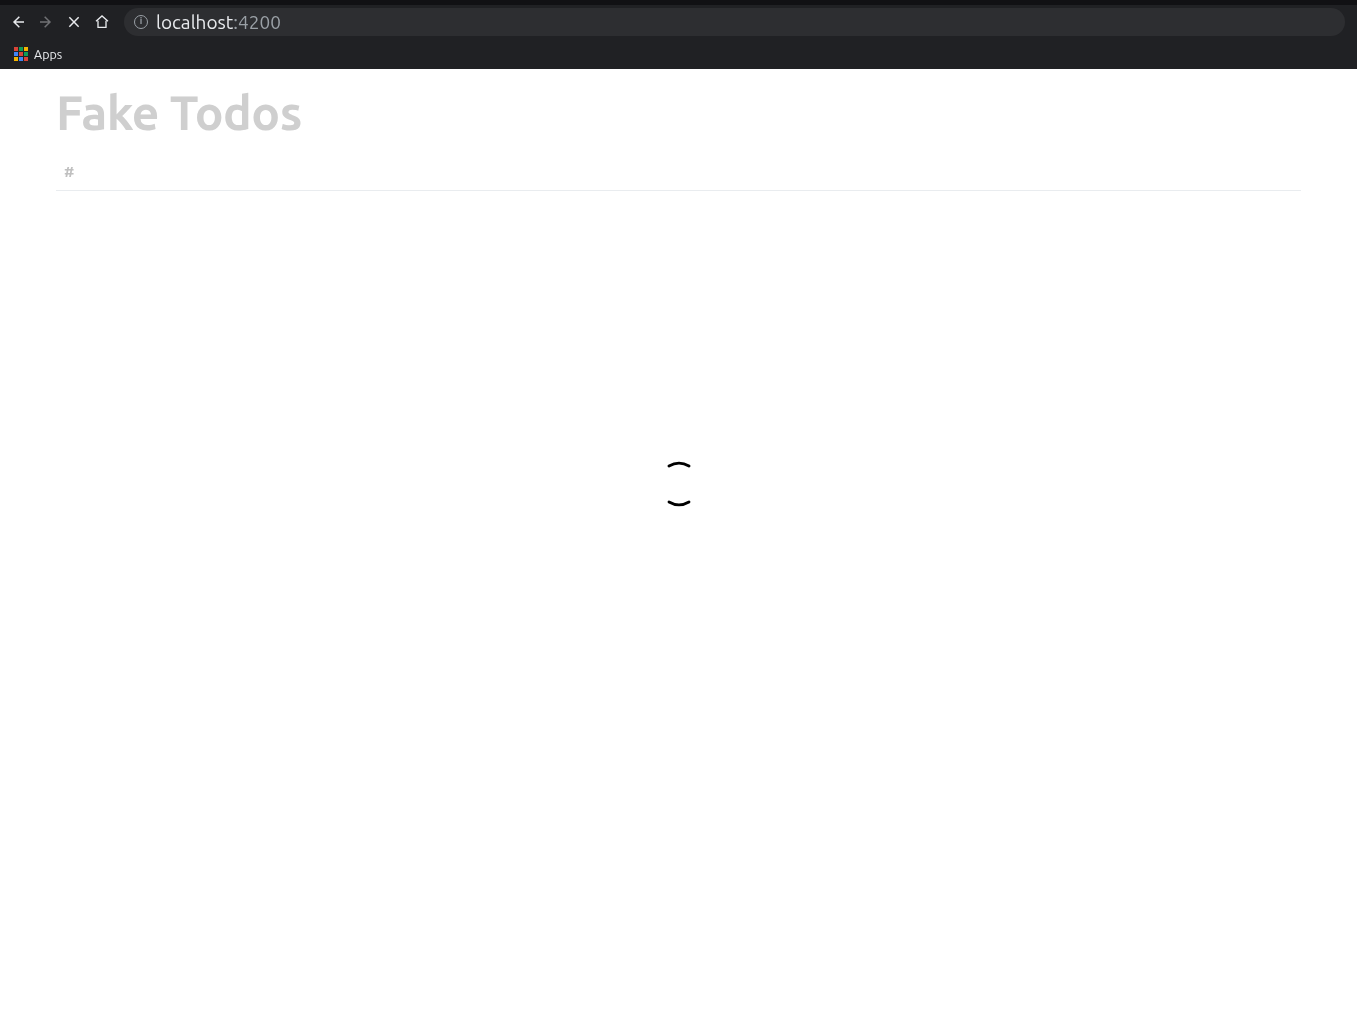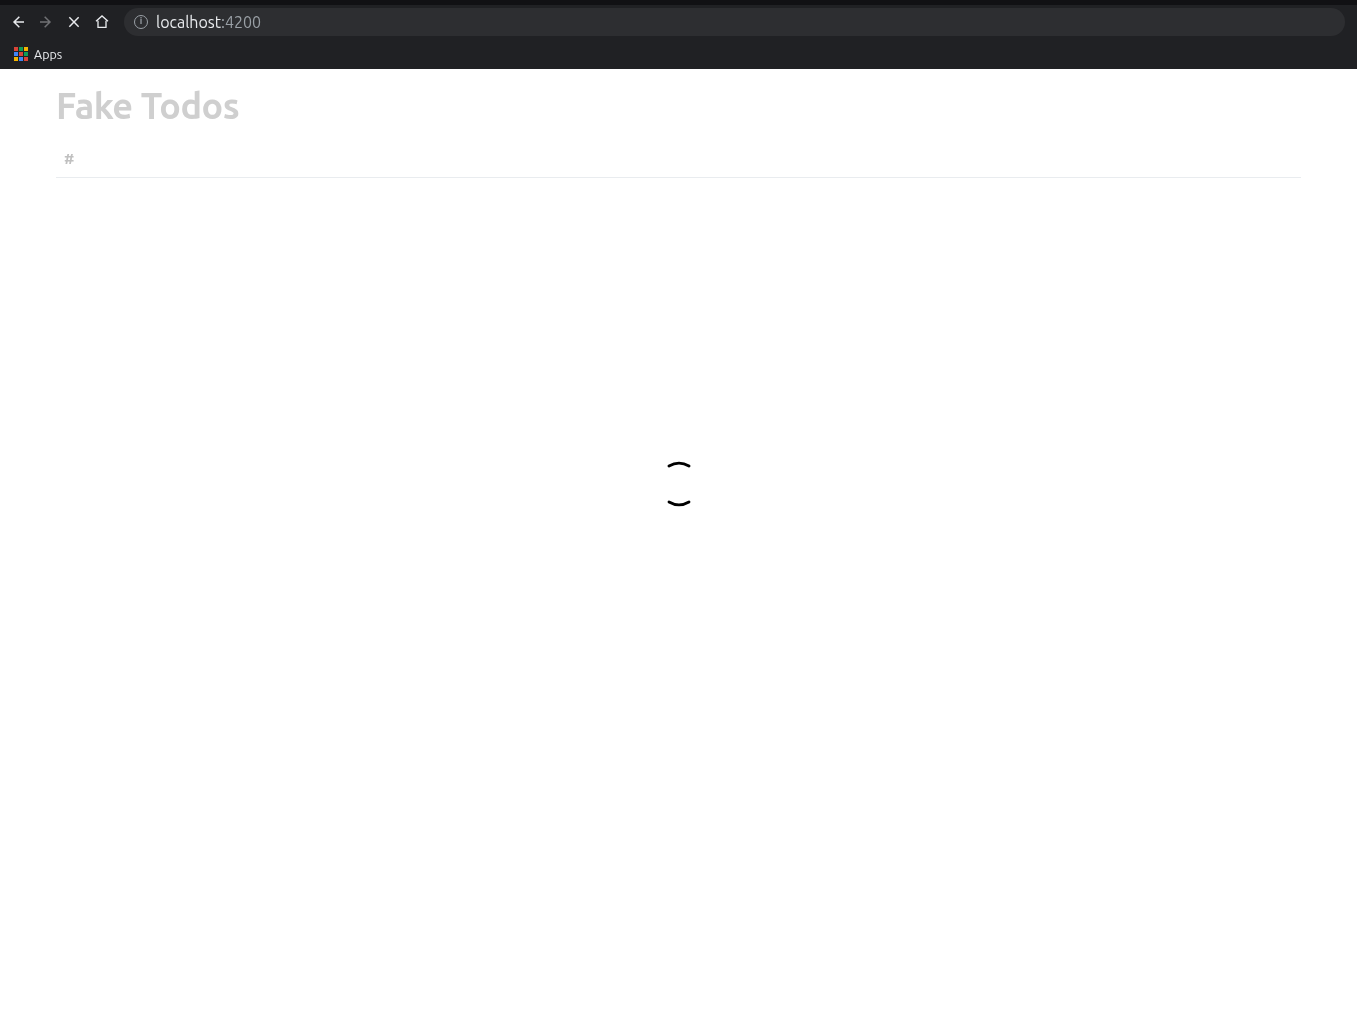--- a/index.html
+++ b/index.html
@@ -68,21 +68,21 @@
       border-radius: 50%;
       display: flex;
       align-items: center;
       justify-content: center;
       font-size: 9px;
       color: #9aa0a6;
       font-weight: bold;
       line-height: 1;
     }
     .url {
-      font-size: 16px;
+      font-size: 19px;
       color: #e8eaed;
       white-space: nowrap;
     }
     .url .dim {
       color: #9aa0a6;
     }
     .bookmarks-bar {
       height: 31px;
       display: flex;
       align-items: center;
@@ -113,21 +113,21 @@
       font-size: 12.5px;
       color: #e8eaed;
     }
     
     .page {
       padding: 8px 56px;
       position: relative;
       height: calc(1033px - 69px);
     }
     .page-title {
-      font-size: 36px;
+      font-size: 48px;
       font-weight: 600;
       color: #cfcfcf;
       letter-spacing: -0.5px;
       margin-top: 8px;
       margin-bottom: 14px;
     }
     .table-header {
       display: flex;
       border-bottom: 1px solid #e9ecef;
       padding: 10px 8px;

